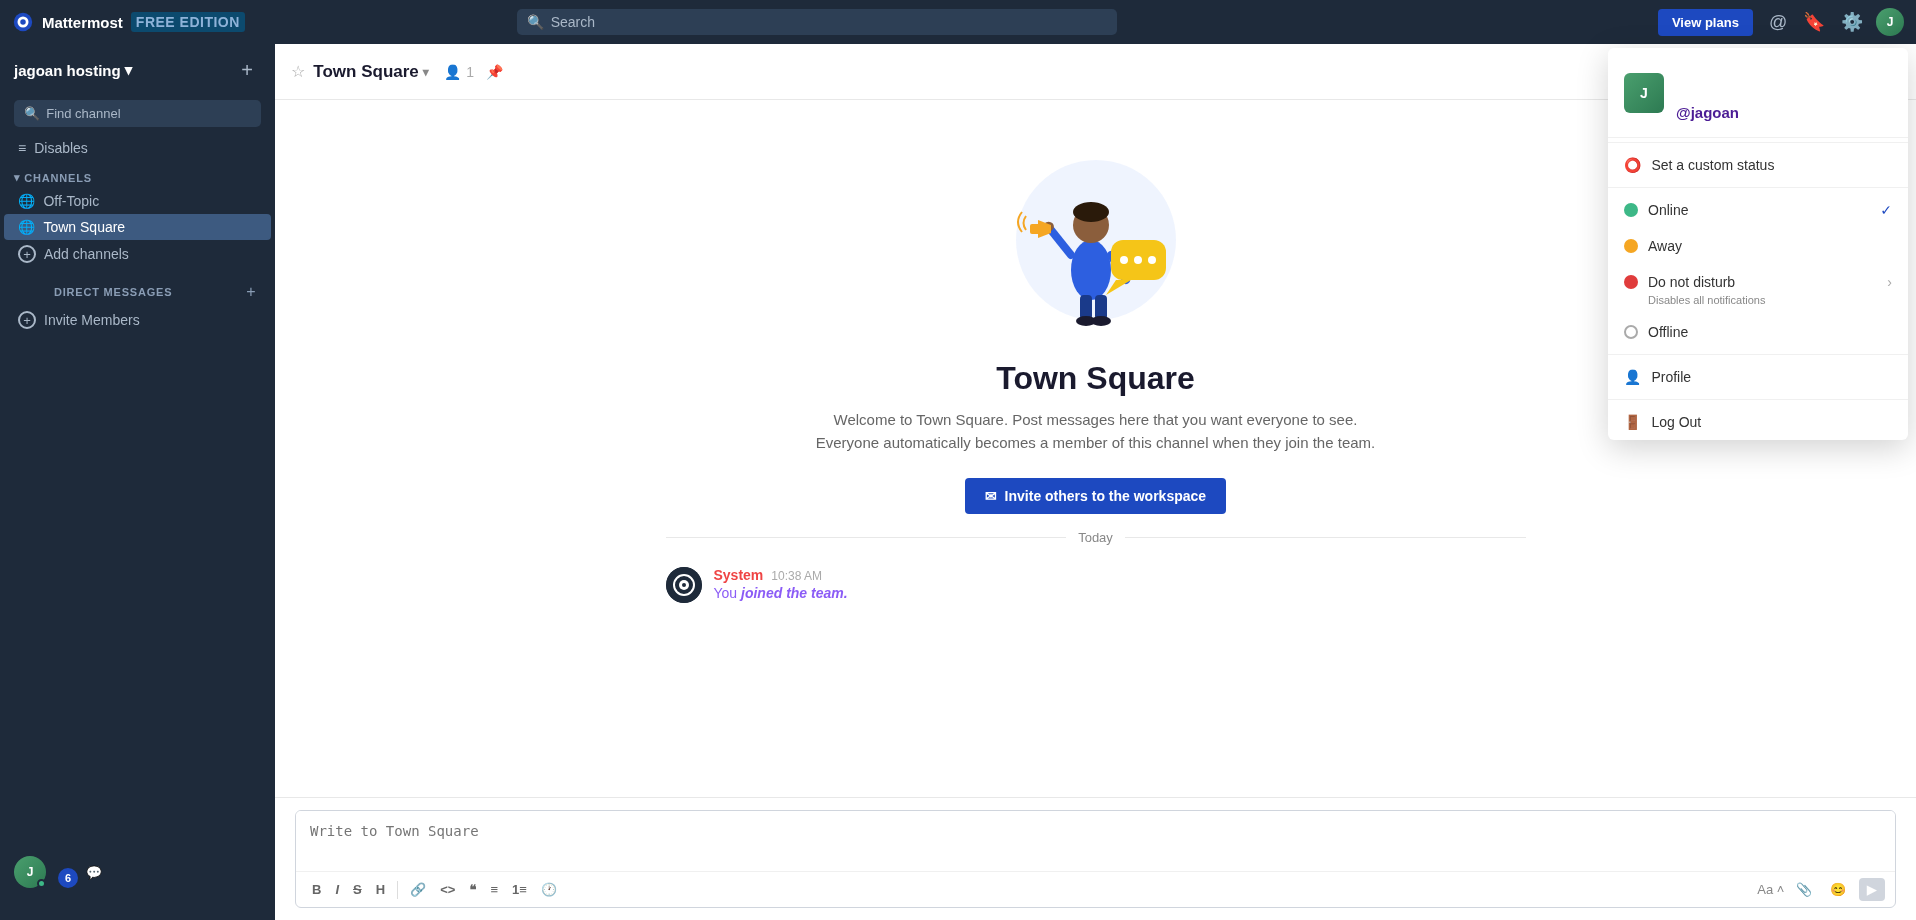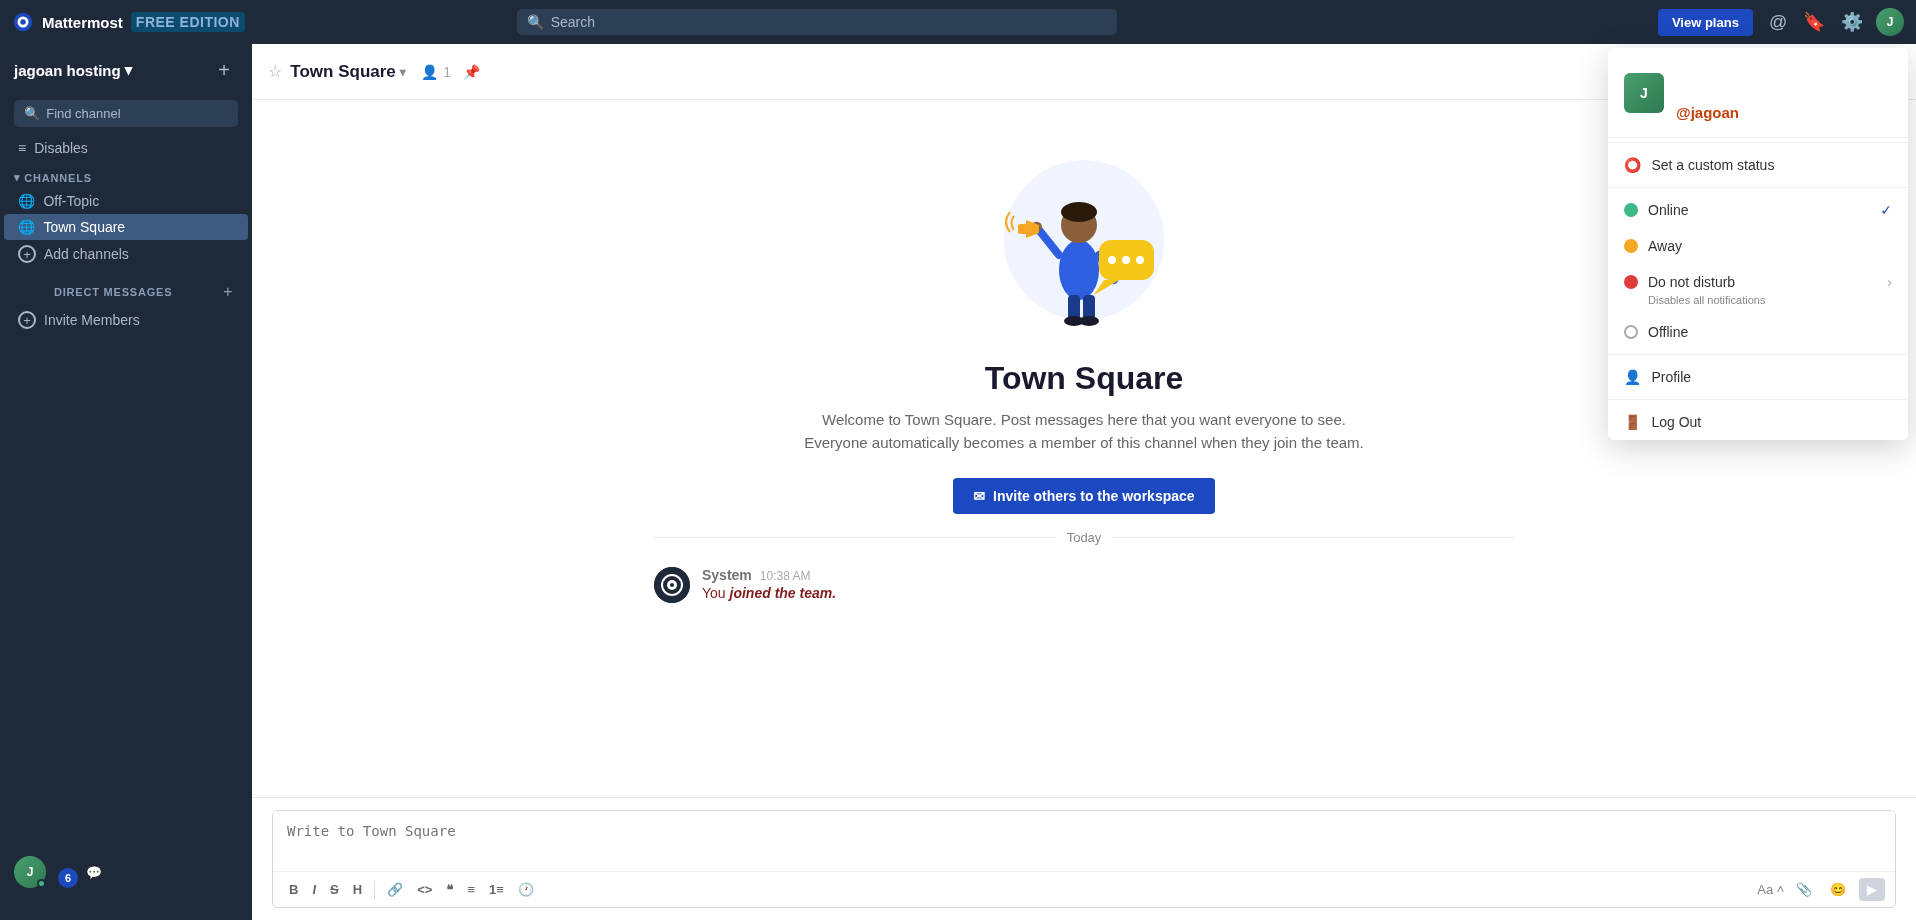--- a/index.html
+++ b/index.html
@@ -17,21 +17,21 @@
     .topbar-search-inner { display: flex; align-items: center; background: #2d3f55; border-radius: 5px; padding: 5px 10px; gap: 6px; color: #aab8c8; font-size: 14px; cursor: pointer; width: 100%; }
     .topbar-actions { display: flex; align-items: center; gap: 8px; margin-left: auto; }
     .topbar-btn { background: none; border: none; color: #aab8c8; cursor: pointer; padding: 4px; border-radius: 4px; display: flex; align-items: center; justify-content: center; font-size: 18px; }
     .view-plans-btn { background: #1d49c0; color: white; border: none; border-radius: 4px; padding: 6px 14px; font-size: 13px; font-weight: 600; cursor: pointer; }
     .avatar-topbar { width: 28px; height: 28px; border-radius: 50%; background: linear-gradient(135deg, #4a9f6e, #2d7a52); display: flex; align-items: center; justify-content: center; color: white; font-size: 12px; font-weight: 600; cursor: pointer; }
 
     
     .main-area { display: flex; flex: 1; overflow: hidden; }
 
     
-    .sidebar { width: 252px; background: #1e2a3a; display: flex; flex-direction: column; flex-shrink: 0; overflow-y: auto; padding-bottom: 20px; }
+    .sidebar { width: 275px; background: #1e2a3a; display: flex; flex-direction: column; flex-shrink: 0; overflow-y: auto; padding-bottom: 20px; }
     .sidebar-header { display: flex; align-items: center; justify-content: space-between; padding: 12px 14px; }
     .workspace-name { color: white; font-weight: 700; font-size: 15px; cursor: pointer; display: flex; align-items: center; gap: 4px; }
     .sidebar-add-btn { background: none; border: none; color: #aab8c8; cursor: pointer; font-size: 20px; width: 28px; height: 28px; border-radius: 50%; display: flex; align-items: center; justify-content: center; }
     .sidebar-search { padding: 4px 14px 8px; }
     .sidebar-search-inner { display: flex; align-items: center; gap: 6px; background: #2d3f55; border-radius: 5px; padding: 6px 10px; color: #aab8c8; font-size: 13px; cursor: pointer; }
     .sidebar-item { display: flex; align-items: center; gap: 8px; padding: 5px 14px; color: #aab8c8; font-size: 14px; cursor: pointer; border-radius: 4px; margin: 0 4px; }
     .sidebar-item.active { background: #3d5a80; color: white; }
     .sidebar-section-header { display: flex; align-items: center; justify-content: space-between; padding: 10px 14px 4px; color: #8a9db5; font-size: 11px; font-weight: 700; letter-spacing: 0.8px; text-transform: uppercase; }
     .sidebar-section-header span { display: flex; align-items: center; gap: 4px; cursor: pointer; }
     .section-add-btn { background: none; border: none; color: #8a9db5; cursor: pointer; font-size: 16px; width: 20px; height: 20px; display: flex; align-items: center; justify-content: center; }
@@ -54,38 +54,38 @@
     .welcome-title { font-size: 32px; font-weight: 800; color: #1a1a2e; margin-bottom: 12px; }
     .welcome-desc { color: #666; font-size: 15px; line-height: 1.5; margin-bottom: 24px; max-width: 560px; }
     .invite-btn { background: #1d49c0; color: white; border: none; border-radius: 4px; padding: 10px 20px; font-size: 14px; font-weight: 600; cursor: pointer; display: flex; align-items: center; gap: 8px; }
     .date-divider { display: flex; align-items: center; gap: 12px; width: 100%; max-width: 900px; padding: 16px 20px; color: #888; font-size: 13px; }
     .date-divider::before, .date-divider::after { content: ''; flex: 1; height: 1px; background: #e8e8e8; }
     .messages-area { width: 100%; max-width: 900px; padding: 0 20px; }
     .message-row { display: flex; gap: 12px; padding: 6px 0; }
     .msg-avatar { width: 36px; height: 36px; border-radius: 50%; background: #1e2a3a; display: flex; align-items: center; justify-content: center; color: white; font-size: 14px; flex-shrink: 0; overflow: hidden; }
     .msg-content { flex: 1; }
     .msg-header { display: flex; align-items: baseline; gap: 8px; }
-    .msg-author { font-weight: 700; font-size: 14px; color: #737373; }
+    .msg-author { font-weight: 700; font-size: 14px; color: #ef4444; }
     .msg-time { font-size: 12px; color: #aaa; }
-    .msg-text { font-size: 14px; color: #7f1d1d; line-height: 1.5; }
+    .msg-text { font-size: 14px; color: #8b5cf6; line-height: 1.5; }
     .msg-text em { font-style: italic; font-weight: 600; }
 
     
     .composer { border-top: 1px solid #e8e8e8; padding: 12px 20px; flex-shrink: 0; }
     .composer-input-wrap { border: 1px solid #d0d5dd; border-radius: 6px; overflow: hidden; }
     .composer-input { width: 100%; padding: 12px 14px; border: none; outline: none; font-size: 14px; color: #701a75; resize: none; min-height: 44px; }
     .composer-toolbar { display: flex; align-items: center; padding: 6px 10px; border-top: 1px solid #f0f0f0; gap: 2px; }
     .toolbar-btn { background: none; border: none; color: #666; cursor: pointer; padding: 4px 6px; border-radius: 4px; font-size: 13px; font-weight: 700; display: flex; align-items: center; justify-content: center; }
     .toolbar-divider { width: 1px; height: 18px; background: #ddd; margin: 0 4px; }
     .toolbar-right { margin-left: auto; display: flex; align-items: center; gap: 6px; }
     .send-btn { background: #d0d5dd; color: white; border: none; border-radius: 4px; padding: 4px 8px; cursor: pointer; display: flex; align-items: center; justify-content: center; }
     .user-dropdown { position: fixed; top: 48px; right: 8px; width: 300px; background: white; border-radius: 6px; box-shadow: 0 8px 32px rgba(0,0,0,0.18); z-index: 1000; overflow: hidden; }
     .dropdown-header { display: flex; align-items: center; gap: 12px; padding: 16px; border-bottom: 1px solid #f0f0f0; }
     .dropdown-avatar { width: 40px; height: 40px; border-radius: 6px; background: linear-gradient(135deg, #4a9f6e, #2d7a52); display: flex; align-items: center; justify-content: center; color: white; font-size: 14px; font-weight: 600; }
-    .dropdown-username { font-weight: 700; font-size: 15px; color: #c2410c; margin-top: 40px; }
+    .dropdown-username { font-weight: 700; font-size: 15px; color: #4c1d95; margin-top: 40px; }
     .dropdown-divider { height: 1px; background: #f0f0f0; margin: 4px 0; }
     .dropdown-item { display: flex; align-items: center; gap: 10px; padding: 10px 16px; color: #333; font-size: 14px; cursor: pointer; }
     .dropdown-item .check { margin-left: auto; color: #1d49c0; }
     .dropdown-item .arrow { margin-left: auto; color: #aaa; }
     .status-dot { width: 14px; height: 14px; border-radius: 50%; flex-shrink: 0; }
     .status-dot.online { background: #3db887; }
     .status-dot.away { background: #f5a623; }
     .status-dot.dnd { background: #e03c3c; }
     .status-dot.offline { border: 2px solid #aaa; background: transparent; }
     .dnd-sub { padding: 2px 16px 8px 40px; font-size: 11px; color: #888; }

